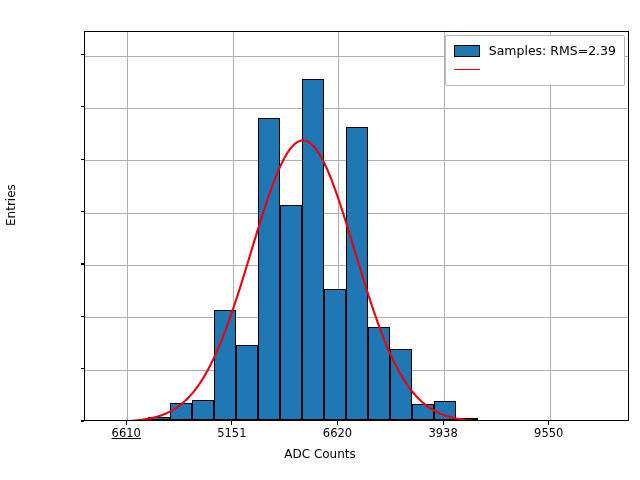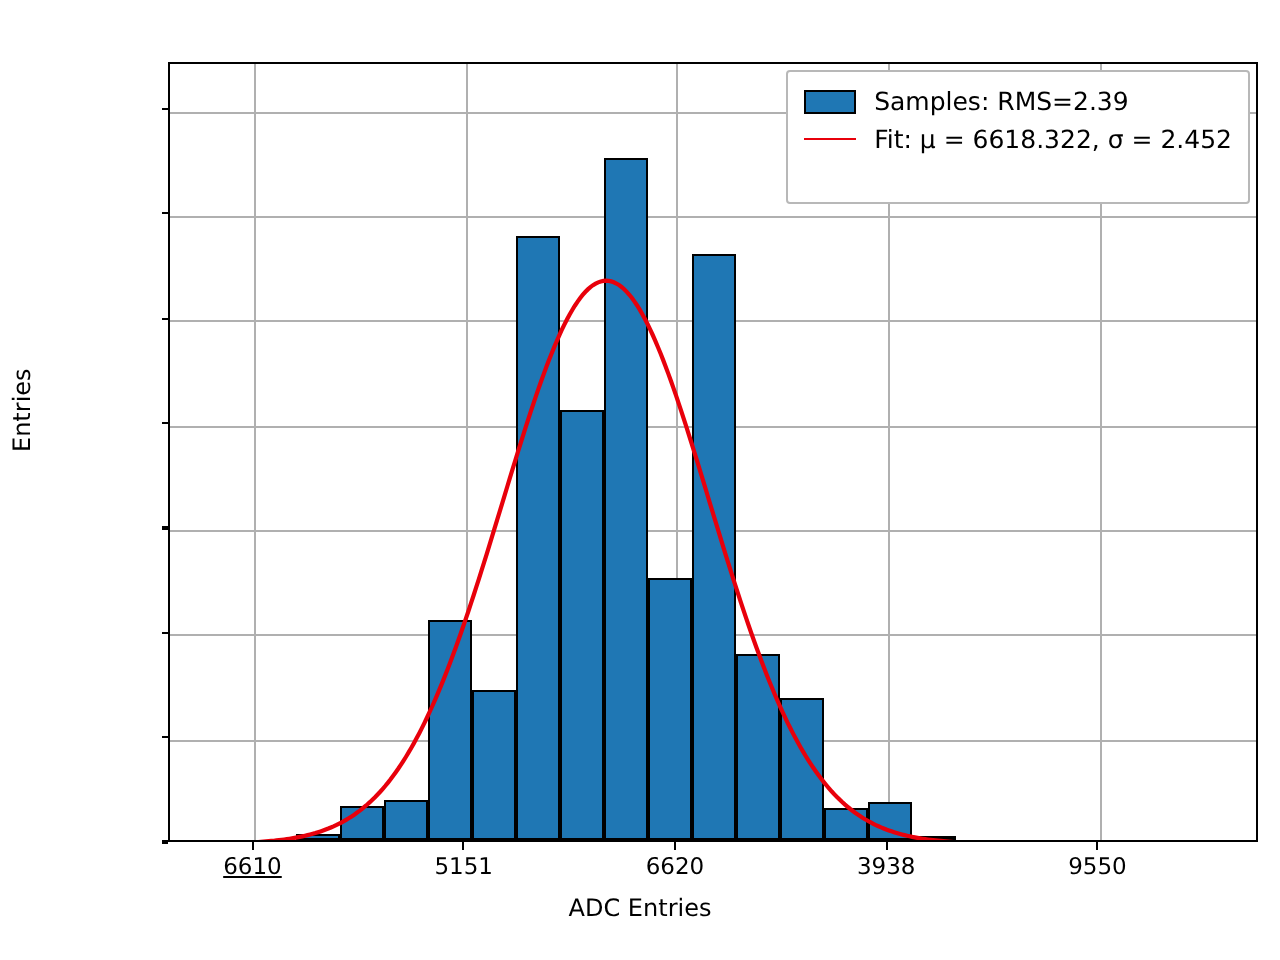--- a/index.html
+++ b/index.html
@@ -95,21 +95,21 @@
     width: 545px; height: 390px;
     pointer-events: none;
   }
   
   #legend {
     position: absolute;
     right: 3px; top: 3px;
     background: #ffffff;
     border: 1px solid #b8b8b8;
     border-radius: 2px;
-    padding: 5px 8px 22px 8px;
+    padding: 5px 8px 6px 8px;
     box-sizing: border-box;
   }
   .legend-row {
     display: flex;
     align-items: center;
     height: 19px;
   }
   .legend-swatch-patch {
     width: 26px; height: 12px;
     background: #1f77b4;
@@ -130,21 +130,21 @@
     white-space: nowrap;
   }
 </style>
 </head>
 <body>
 
 <div id="figure">
 
 
   <div id="ylabel">Entries</div>
-  <div id="xlabel">ADC Entries</div>
+  <div id="xlabel">ADC Counts</div>
 
   <div id="ytick-labels"></div>
   <div id="xtick-labels">
       <div class="xtick-label" style="left: 126.248px; text-decoration: underline;">6610</div>
       <div class="xtick-label" style="left: 231.868px;">5151</div>
       <div class="xtick-label" style="left: 337.488px;">6620</div>
       <div class="xtick-label" style="left: 443.109px;">3938</div>
       <div class="xtick-label" style="left: 548.729px;">9550</div>
     </div>
   <div id="tick-marks">
@@ -199,18 +199,17 @@
       <path id="fit-path" fill="none" stroke="#e8000b" stroke-width="2.1" d="M0.00,389.96 L1.30,389.96 L2.60,389.95 L3.89,389.95 L5.19,389.94 L6.49,389.93 L7.79,389.93 L9.08,389.92 L10.38,389.91 L11.68,389.90 L12.98,389.89 L14.27,389.88 L15.57,389.86 L16.87,389.85 L18.17,389.84 L19.46,389.82 L20.76,389.80 L22.06,389.78 L23.36,389.76 L24.65,389.74 L25.95,389.71 L27.25,389.68 L28.55,389.65 L29.85,389.62 L31.14,389.58 L32.44,389.54 L33.74,389.50 L35.04,389.45 L36.33,389.40 L37.63,389.35 L38.93,389.29 L40.23,389.22 L41.52,389.15 L42.82,389.08 L44.12,389.00 L45.42,388.91 L46.71,388.81 L48.01,388.71 L49.31,388.60 L50.61,388.48 L51.90,388.36 L53.20,388.22 L54.50,388.07 L55.80,387.92 L57.10,387.75 L58.39,387.56 L59.69,387.37 L60.99,387.16 L62.29,386.94 L63.58,386.70 L64.88,386.44 L66.18,386.17 L67.48,385.88 L68.77,385.57 L70.07,385.24 L71.37,384.89 L72.67,384.52 L73.96,384.12 L75.26,383.70 L76.56,383.25 L77.86,382.77 L79.15,382.27 L80.45,381.73 L81.75,381.17 L83.05,380.57 L84.35,379.93 L85.64,379.26 L86.94,378.56 L88.24,377.81 L89.54,377.03 L90.83,376.20 L92.13,375.33 L93.43,374.41 L94.73,373.45 L96.02,372.44 L97.32,371.37 L98.62,370.26 L99.92,369.09 L101.21,367.87 L102.51,366.59 L103.81,365.25 L105.11,363.86 L106.40,362.40 L107.70,360.88 L109.00,359.29 L110.30,357.64 L111.60,355.91 L112.89,354.12 L114.19,352.27 L115.49,350.33 L116.79,348.33 L118.08,346.25 L119.38,344.10 L120.68,341.87 L121.98,339.57 L123.27,337.18 L124.57,334.72 L125.87,332.19 L127.17,329.57 L128.46,326.87 L129.76,324.10 L131.06,321.25 L132.36,318.31 L133.65,315.30 L134.95,312.22 L136.25,309.05 L137.55,305.81 L138.85,302.50 L140.14,299.11 L141.44,295.65 L142.74,292.12 L144.04,288.52 L145.33,284.85 L146.63,281.12 L147.93,277.33 L149.23,273.48 L150.52,269.58 L151.82,265.62 L153.12,261.61 L154.42,257.56 L155.71,253.46 L157.01,249.33 L158.31,245.16 L159.61,240.96 L160.90,236.73 L162.20,232.49 L163.50,228.23 L164.80,223.95 L166.10,219.68 L167.39,215.40 L168.69,211.12 L169.99,206.86 L171.29,202.61 L172.58,198.39 L173.88,194.19 L175.18,190.02 L176.48,185.90 L177.77,181.82 L179.07,177.79 L180.37,173.82 L181.67,169.91 L182.96,166.08 L184.26,162.32 L185.56,158.64 L186.86,155.05 L188.15,151.55 L189.45,148.16 L190.75,144.87 L192.05,141.69 L193.35,138.62 L194.64,135.68 L195.94,132.87 L197.24,130.19 L198.54,127.64 L199.83,125.24 L201.13,122.98 L202.43,120.87 L203.73,118.92 L205.02,117.12 L206.32,115.48 L207.62,114.01 L208.92,112.70 L210.21,111.56 L211.51,110.59 L212.81,109.80 L214.11,109.17 L215.40,108.73 L216.70,108.46 L218.00,108.36 L219.30,108.45 L220.60,108.70 L221.89,109.14 L223.19,109.75 L224.49,110.53 L225.79,111.49 L227.08,112.62 L228.38,113.92 L229.68,115.38 L230.98,117.01 L232.27,118.80 L233.57,120.74 L234.87,122.84 L236.17,125.09 L237.46,127.48 L238.76,130.02 L240.06,132.69 L241.36,135.50 L242.65,138.43 L243.95,141.48 L245.25,144.66 L246.55,147.94 L247.85,151.33 L249.14,154.82 L250.44,158.40 L251.74,162.08 L253.04,165.83 L254.33,169.66 L255.63,173.56 L256.93,177.53 L258.23,181.55 L259.52,185.63 L260.82,189.75 L262.12,193.91 L263.42,198.11 L264.71,202.34 L266.01,206.58 L267.31,210.84 L268.61,215.12 L269.90,219.40 L271.20,223.68 L272.50,227.95 L273.80,232.21 L275.10,236.46 L276.39,240.68 L277.69,244.88 L278.99,249.05 L280.29,253.19 L281.58,257.29 L282.88,261.35 L284.18,265.36 L285.48,269.32 L286.77,273.23 L288.07,277.08 L289.37,280.88 L290.67,284.61 L291.96,288.28 L293.26,291.88 L294.56,295.42 L295.86,298.88 L297.15,302.28 L298.45,305.60 L299.75,308.84 L301.05,312.01 L302.35,315.10 L303.64,318.12 L304.94,321.06 L306.24,323.91 L307.54,326.69 L308.83,329.40 L310.13,332.02 L311.43,334.56 L312.73,337.03 L314.02,339.41 L315.32,341.72 L316.62,343.96 L317.92,346.11 L319.21,348.20 L320.51,350.21 L321.81,352.14 L323.11,354.01 L324.40,355.80 L325.70,357.53 L327.00,359.18 L328.30,360.77 L329.60,362.30 L330.89,363.76 L332.19,365.16 L333.49,366.51 L334.79,367.79 L336.08,369.02 L337.38,370.19 L338.68,371.30 L339.98,372.37 L341.27,373.38 L342.57,374.35 L343.87,375.27 L345.17,376.14 L346.46,376.97 L347.76,377.76 L349.06,378.51 L350.36,379.22 L351.65,379.89 L352.95,380.53 L354.25,381.13 L355.55,381.70 L356.85,382.23 L358.14,382.74 L359.44,383.22 L360.74,383.67 L362.04,384.09 L363.33,384.49 L364.63,384.87 L365.93,385.22 L367.23,385.55 L368.52,385.86 L369.82,386.15 L371.12,386.43 L372.42,386.68 L373.71,386.92 L375.01,387.15 L376.31,387.36 L377.61,387.55 L378.90,387.73 L380.20,387.90 L381.50,388.06 L382.80,388.21 L384.10,388.35 L385.39,388.48 L386.69,388.60 L387.99,388.71 L389.29,388.81 L390.58,388.90 L391.88,388.99 L393.18,389.07 L394.48,389.15 L395.77,389.22 L397.07,389.28 L398.37,389.34 L399.67,389.40 L400.96,389.45 L402.26,389.50 L403.56,389.54 L404.86,389.58 L406.15,389.61 L407.45,389.65 L408.75,389.68 L410.05,389.71 L411.35,389.73 L412.64,389.76 L413.94,389.78 L415.24,389.80 L416.54,389.82 L417.83,389.83 L419.13,389.85 L420.43,389.86 L421.73,389.88 L423.02,389.89 L424.32,389.90 L425.62,389.91 L426.92,389.92 L428.21,389.93 L429.51,389.93 L430.81,389.94 L432.11,389.94 L433.40,389.95 L434.70,389.96 L436.00,389.96 L437.30,389.96 L438.60,389.97 L439.89,389.97 L441.19,389.97 L442.49,389.98 L443.79,389.98 L445.08,389.98 L446.38,389.98 L447.68,389.98 L448.98,389.99 L450.27,389.99 L451.57,389.99 L452.87,389.99 L454.17,389.99 L455.46,389.99 L456.76,389.99 L458.06,389.99 L459.36,389.99 L460.65,390.00 L461.95,390.00 L463.25,390.00 L464.55,390.00 L465.85,390.00 L467.14,390.00 L468.44,390.00 L469.74,390.00 L471.04,390.00 L472.33,390.00 L473.63,390.00 L474.93,390.00 L476.23,390.00 L477.52,390.00 L478.82,390.00 L480.12,390.00 L481.42,390.00 L482.71,390.00 L484.01,390.00 L485.31,390.00 L486.61,390.00 L487.90,390.00 L489.20,390.00 L490.50,390.00 L491.80,390.00 L493.10,390.00 L494.39,390.00 L495.69,390.00 L496.99,390.00 L498.29,390.00 L499.58,390.00 L500.88,390.00 L502.18,390.00 L503.48,390.00 L504.77,390.00 L506.07,390.00 L507.37,390.00 L508.67,390.00 L509.96,390.00 L511.26,390.00 L512.56,390.00 L513.86,390.00 L515.15,390.00 L516.45,390.00 L517.75,390.00 L519.05,390.00 L520.35,390.00 L521.64,390.00 L522.94,390.00 L524.24,390.00 L525.54,390.00 L526.83,390.00 L528.13,390.00 L529.43,390.00 L530.73,390.00 L532.02,390.00 L533.32,390.00 L534.62,390.00 L535.92,390.00 L537.21,390.00 L538.51,390.00 L539.81,390.00 L541.11,390.00 L542.40,390.00 L543.70,390.00 L545.00,390.00"></path>
     </svg>
 
     <div id="legend">
       <div class="legend-row">
         <span class="legend-swatch-patch"></span>
         <span class="legend-text">Samples: RMS=2.39</span>
       </div>
       <div class="legend-row">
         <span class="legend-swatch-line"></span>
-        <span class="legend-text">Fit: μ = 6618.322, σ = 2.452</span>
       </div>
     </div>
   </div>
 
 </div>
 
 </body></html>

